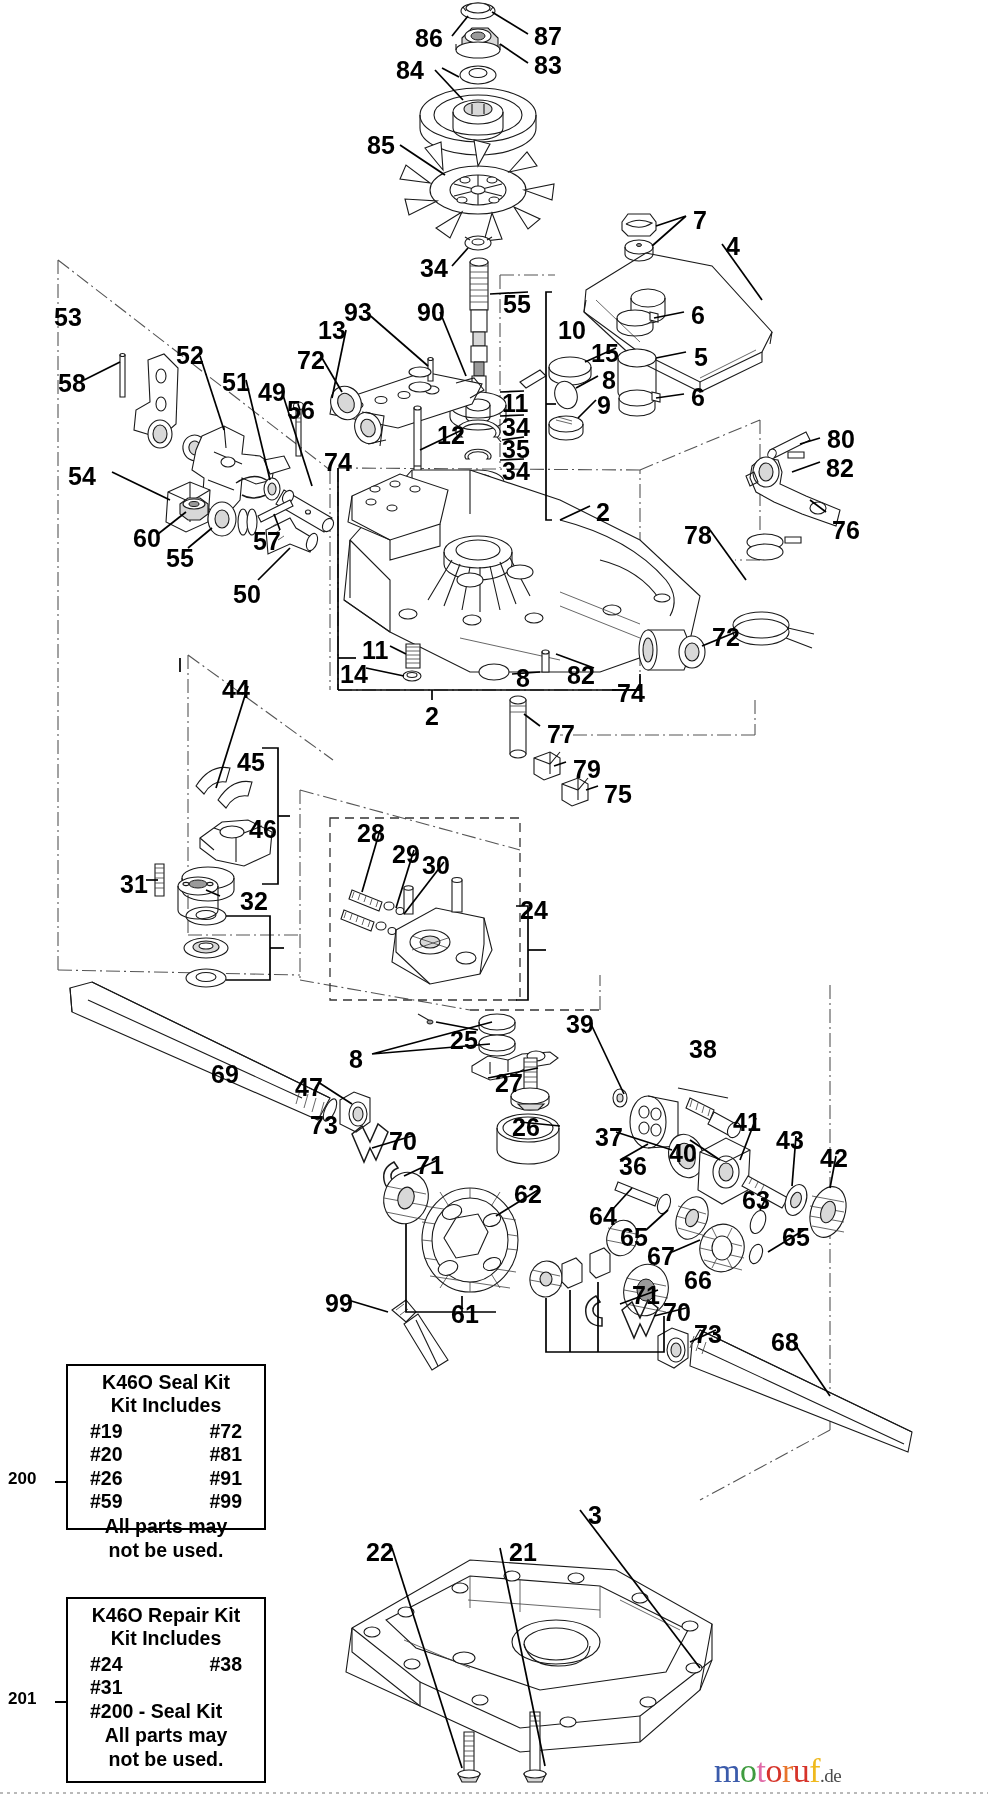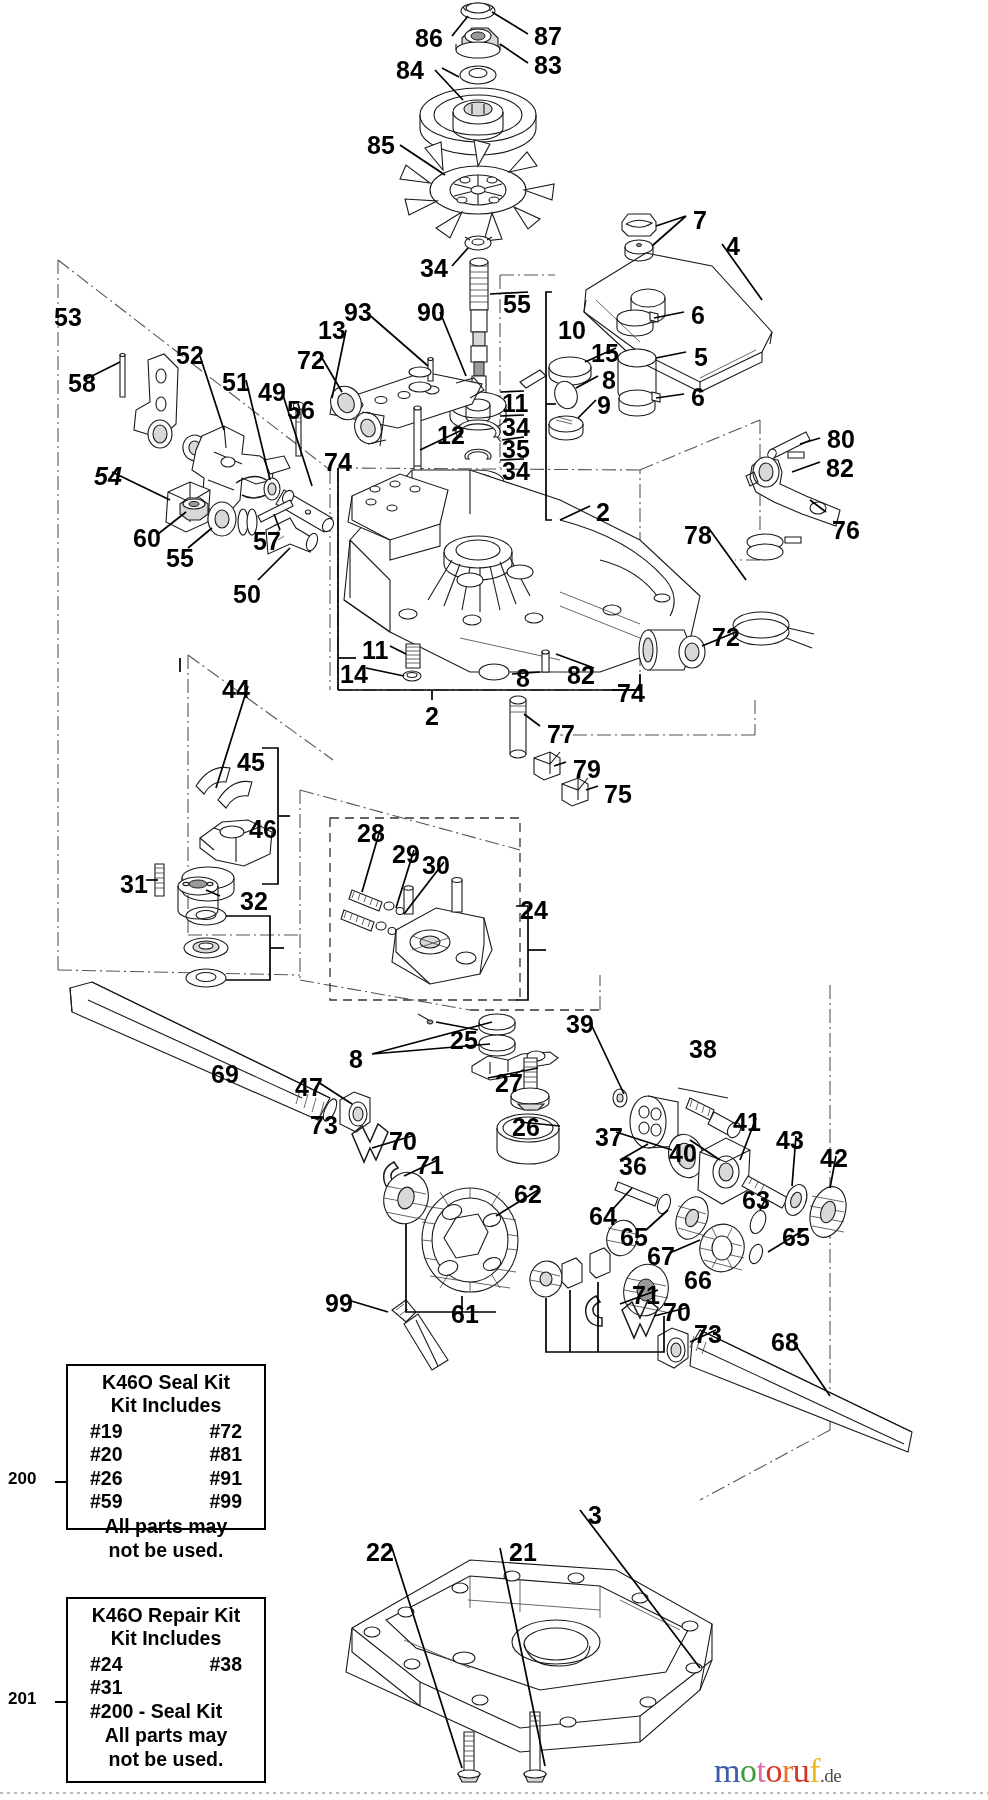--- a/index.html
+++ b/index.html
@@ -894,34 +894,34 @@
       <div class="callout" style="left: 691px; top: 303px;">6</div>
       <div class="callout" style="left: 54px; top: 305px;">53</div>
       <div class="callout" style="left: 344px; top: 300px;">93</div>
       <div class="callout" style="left: 417px; top: 300px;">90</div>
       <div class="callout" style="left: 558px; top: 318px;">10</div>
       <div class="callout" style="left: 318px; top: 318px;">13</div>
       <div class="callout" style="left: 176px; top: 343px;">52</div>
       <div class="callout" style="left: 591px; top: 341px;">15</div>
       <div class="callout" style="left: 694px; top: 345px;">5</div>
       <div class="callout" style="left: 297px; top: 348px;">72</div>
-      <div class="callout" style="left: 58px; top: 371px; margin-left: 10px;">58</div>
+      <div class="callout" style="left: 58px; top: 371px;">58</div>
       <div class="callout" style="left: 602px; top: 368px;">8</div>
       <div class="callout" style="left: 222px; top: 370px;">51</div>
       <div class="callout" style="left: 258px; top: 380px;">49</div>
       <div class="callout" style="left: 691px; top: 385px;">6</div>
       <div class="callout" style="left: 287px; top: 398px;">56</div>
       <div class="callout" style="left: 597px; top: 393px;">9</div>
       <div class="callout" style="left: 502px; top: 391px;">11</div>
       <div class="callout" style="left: 437px; top: 423px;">12</div>
       <div class="callout" style="left: 502px; top: 415px;">34</div>
       <div class="callout" style="left: 827px; top: 427px;">80</div>
       <div class="callout" style="left: 502px; top: 437px;">35</div>
       <div class="callout" style="left: 826px; top: 456px;">82</div>
-      <div class="callout" style="left: 94px; top: 464px; font-style: italic;">54</div>
+      <div class="callout" style="left: 68px; top: 464px;">54</div>
       <div class="callout" style="left: 324px; top: 450px;">74</div>
       <div class="callout" style="left: 502px; top: 459px;">34</div>
       <div class="callout" style="left: 832px; top: 518px;">76</div>
       <div class="callout" style="left: 596px; top: 500px;">2</div>
       <div class="callout" style="left: 133px; top: 526px;">60</div>
       <div class="callout" style="left: 253px; top: 529px;">57</div>
       <div class="callout" style="left: 684px; top: 523px;">78</div>
       <div class="callout" style="left: 166px; top: 546px;">55</div>
       <div class="callout" style="left: 233px; top: 582px;">50</div>
       <div class="callout" style="left: 362px; top: 638px;">11</div>

